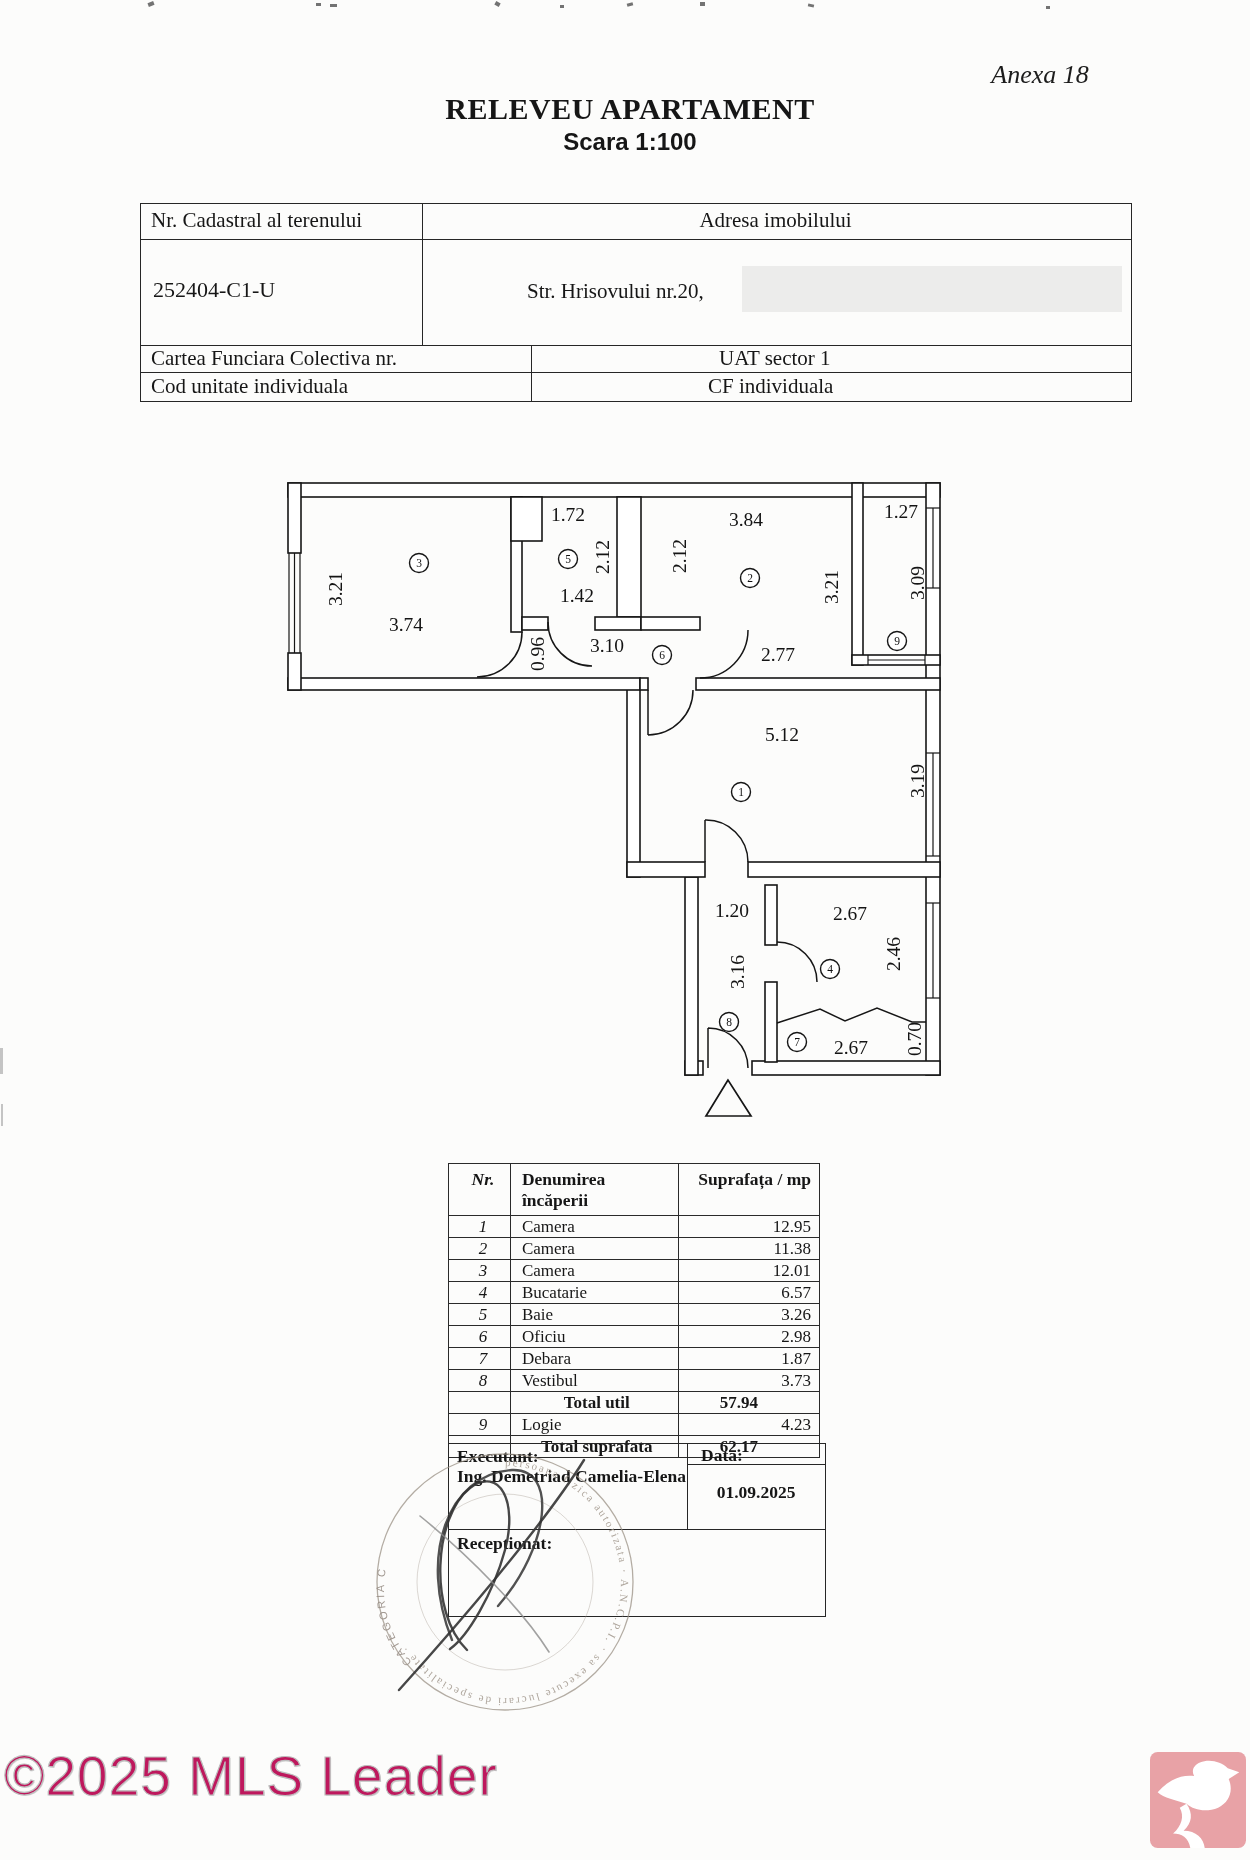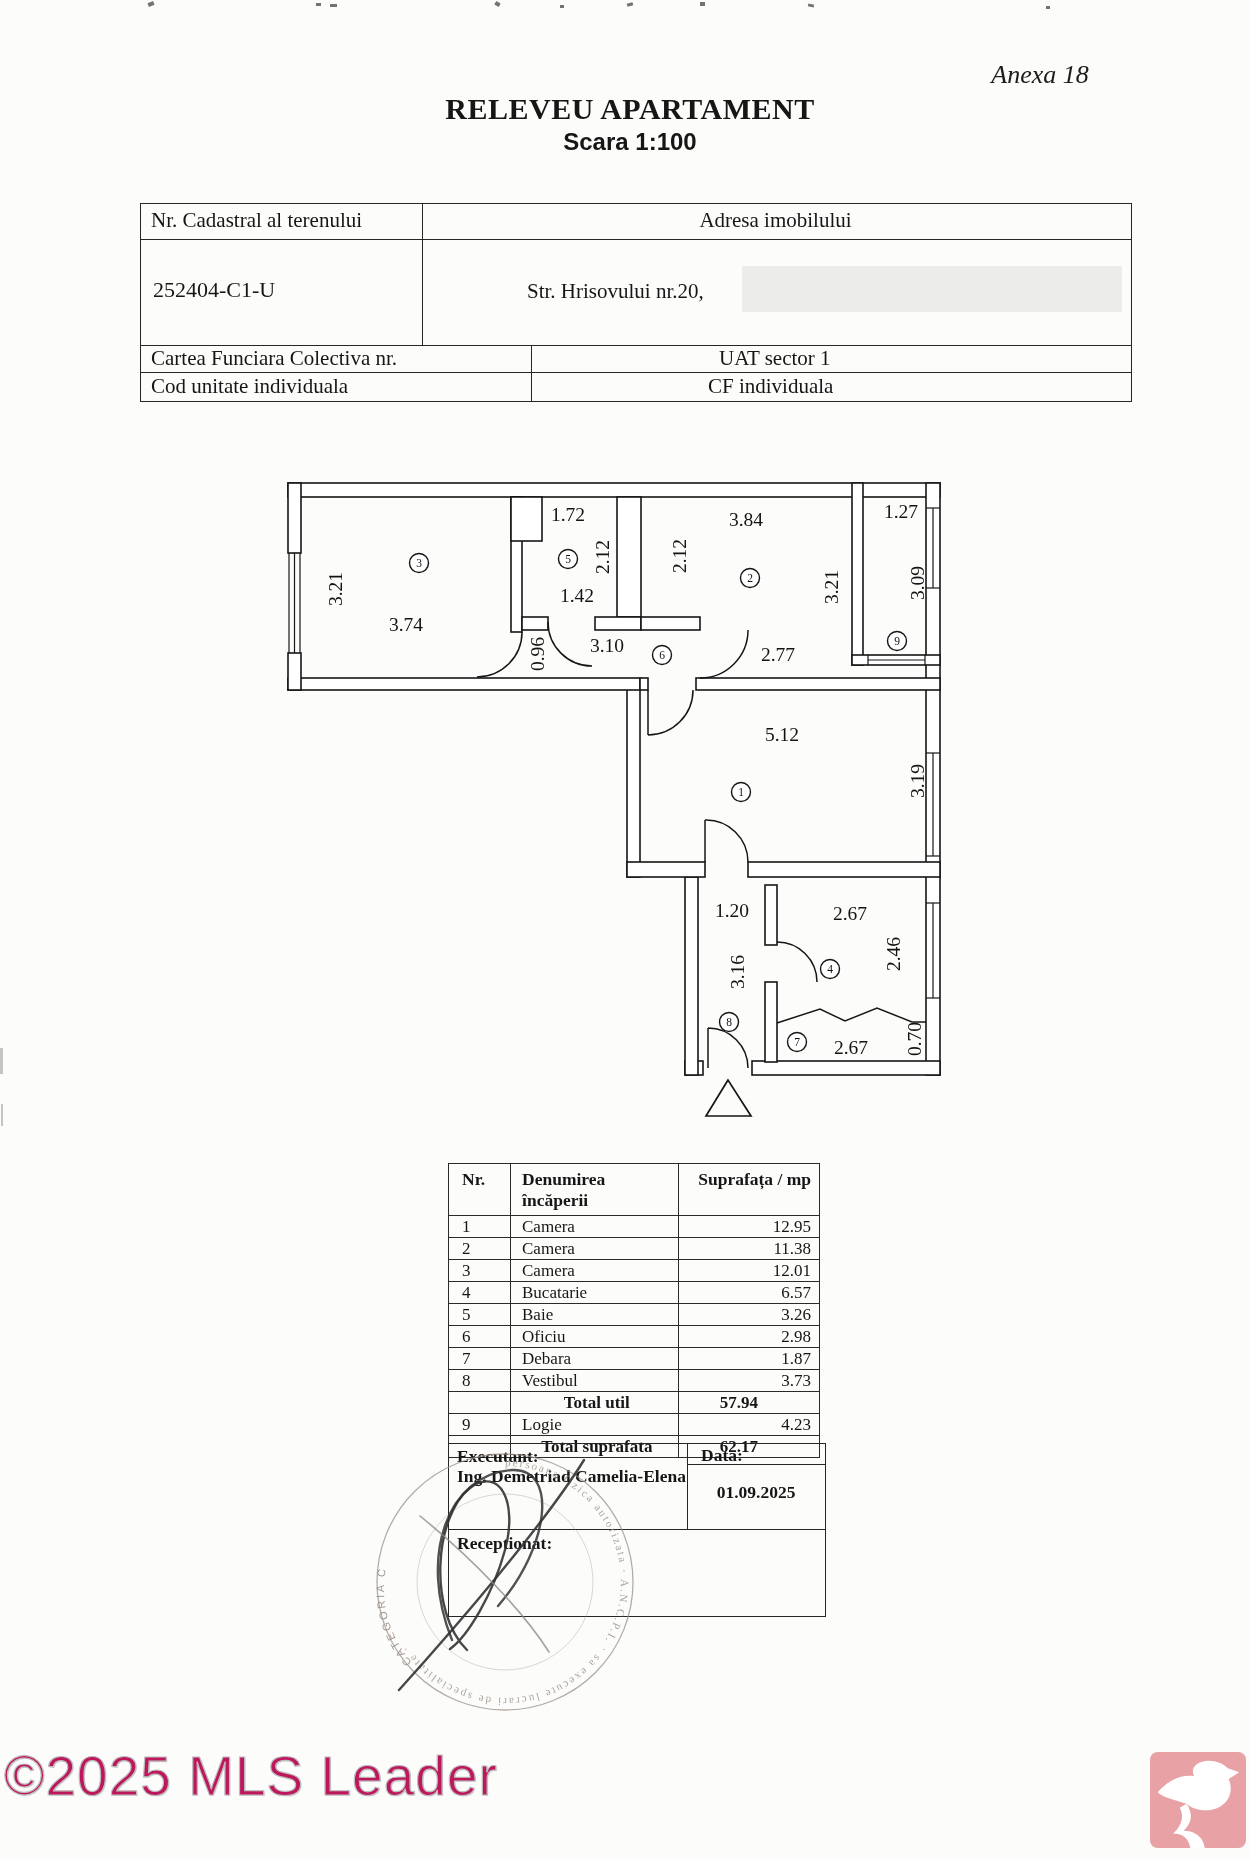--- a/index.html
+++ b/index.html
@@ -19,21 +19,21 @@
   .ht .r4{top:168px;height:29px;}
   .ht .vdiv{position:absolute;top:0;width:0;border-left:1.4px solid #262626;height:100%;}
   .ht .cellt{position:absolute;font-size:21px;white-space:nowrap;}
   .redact{position:absolute;background:#ececeb;}
   
   table.rooms{position:absolute;left:448px;top:1163px;width:372px;border-collapse:collapse;
               font-size:17px;}
   table.rooms th,table.rooms td{border:1.4px solid #2a2a2a;padding:0 6px;}
   table.rooms thead th{height:46px;vertical-align:top;padding-top:5px;font-size:17.5px;text-align:center;}
   table.rooms td{height:21px;}
-  table.rooms .c-nr{width:47px;text-align:left;padding-left:13px;}
+  table.rooms .c-nr{width:47px;text-align:center;padding-left:13px;font-style:italic;}
   table.rooms .c-name{width:167px;text-align:left;padding-left:11px;}
   table.rooms .c-area{width:122px;text-align:right;padding-right:8px;}
   table.rooms tr.total td{font-weight:bold;}
   table.rooms tr.total .c-name{text-align:center;}
   table.rooms tr.total .c-area{text-align:center;padding-right:26px;}
   
   .fb{left:448px;top:1443px;width:376px;height:172px;border:1.7px solid #262626;font-size:17.5px;}
   .fb .lbl{position:absolute;font-weight:bold;white-space:nowrap;}
   .fb .vline{position:absolute;left:238px;top:0;height:85px;border-left:1.4px solid #262626;}
   .fb .hline1{position:absolute;left:0;top:85px;width:100%;border-top:1.4px solid #262626;}

